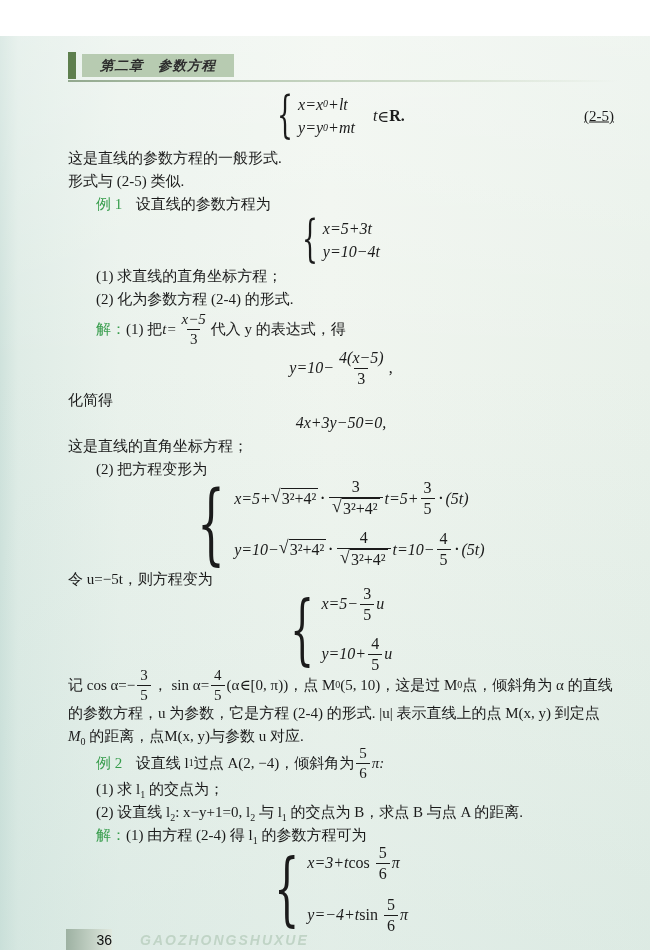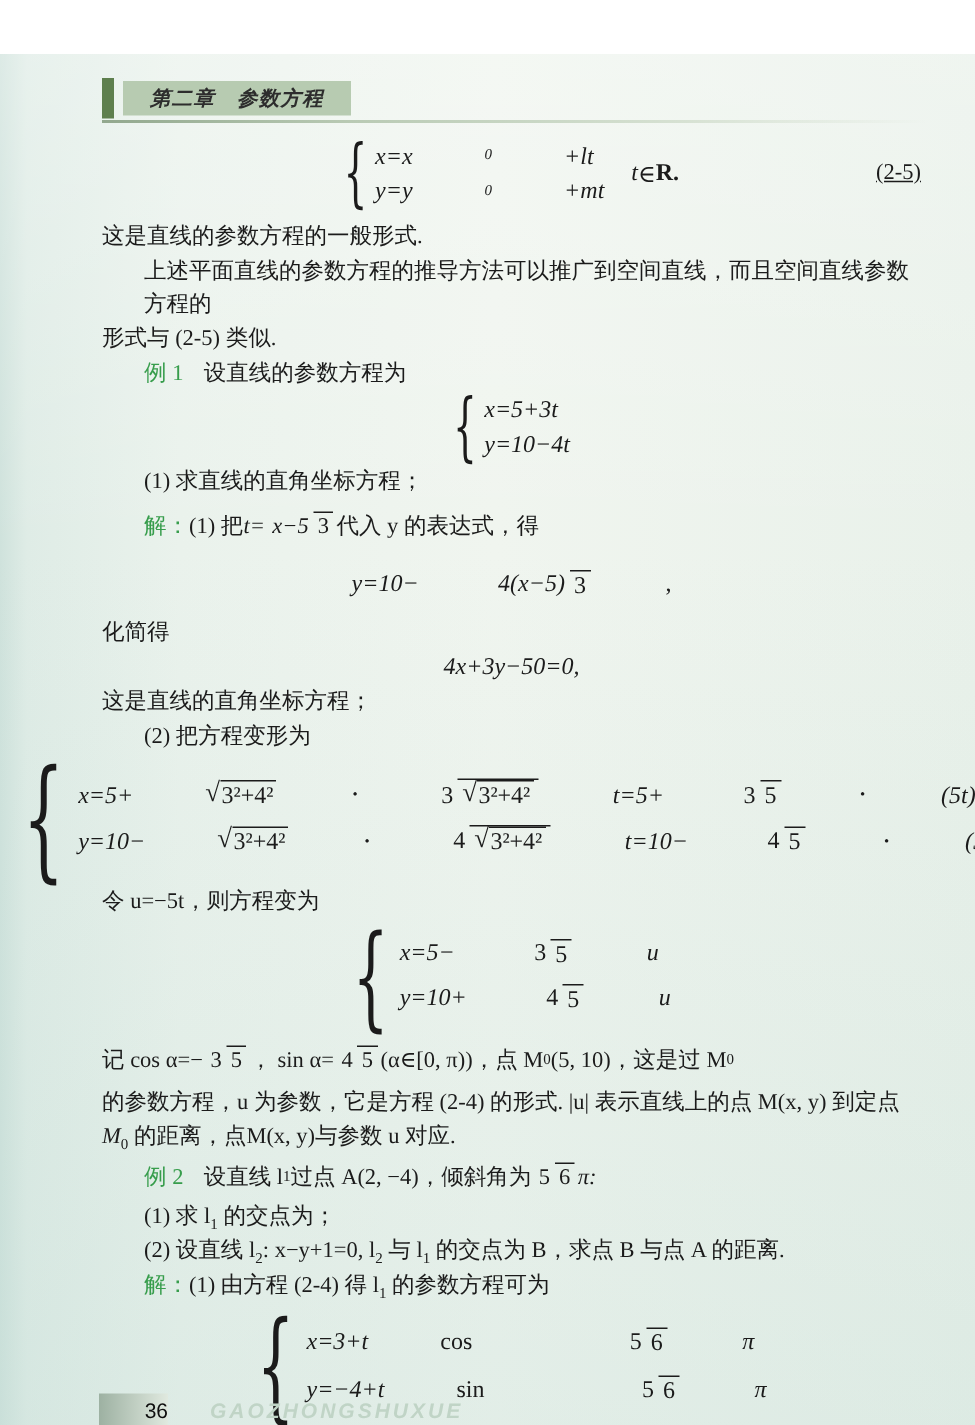--- a/index.html
+++ b/index.html
@@ -31,28 +31,28 @@
   .ind { padding-left:28px; }
   .green { color:#379d4c; }
   .gap { display:inline-block; width:0.9em; }
 
   
   .m  { font-style:italic; }
   .rm { font-style:normal; }
   .bold { font-weight:bold; }
   .eq { position:relative; display:flex; justify-content:center; align-items:center;
         font-size:16px; margin:3px 0; }
-  .row { display:flex; align-items:center; line-height:1.2; white-space:nowrap;gap:48px; }
+  .row { display:flex; align-items:center; line-height:1.2; white-space:nowrap; }
   .rows { display:inline-flex; flex-direction:column; align-items:flex-start; }
   .g4  { gap:4px; }  .g8 { gap:8px; }  .g10 { gap:9px; }  .g12 { gap:11px; }
   .sys { display:inline-flex; align-items:center; }
   .brace { display:inline-block; line-height:0.95; transform:scaleX(0.5); transform-origin:left center;
            margin-right:-0.22em; font-family:"DejaVu Serif",serif; font-weight:normal; }
   .b2 { font-size:50px; } .b3 { font-size:88px; } .b4 { font-size:76px; } .b5 { font-size:80px; }
-  .frac { display:inline-flex; flex-direction:row; align-items:center; margin:0 2px; text-align:right; }
+  .frac { display:inline-flex; flex-direction:column; align-items:center; margin:0 2px; text-align:right; }
   .fn,.fd { padding:0 3px; line-height:1.25; }
   .fd { border-top:1px solid #1b1b1b; }
   .sqrt { display:inline-flex; }
   .sg { line-height:1.1; font-size:1.12em; transform:translateY(-0.06em); font-style:normal; }
   .rad { border-top:1px solid #1b1b1b; padding:0 2px 0 1px; line-height:1.3; }
   sub { font-size:10px; line-height:1; }
   .dot { font-weight:bold; margin:0 2px; font-size:0.9em; font-style:normal; }
   .tag { position:absolute; right:0; top:50%; transform:translateY(-50%); font-size:15px; font-style:normal;text-decoration:underline; }
   .domain { margin-left:18px; display:inline-flex; align-items:center; }
   .h50 { height:50px; margin-bottom:6px; }
@@ -101,38 +101,38 @@
       </span>
       <span class="domain">
           <span class="m">t</span>
           <span>∈</span>
           <span class="bold rm">R.</span>
         </span>
       <span class="tag">(2-5)</span>
     </div>
 
     <div class="t">这是直线的参数方程的一般形式.</div>
-    <div class="t ind">上述平面直线的参数方程的推导方法可以推广到空间直线，而且空间直线参数方程的</div>
     <div class="t">形式与 (2-5) 类似.</div>
 
     <div class="t ind">
       <span class="green">例 1</span><span class="gap"></span><span>设直线的参数方程为</span>
     </div>
 
     <div class="eq h44">
       <span class="sys">
         <span class="brace b2">{</span>
         <span class="rows g4">
           <span class="row m">x=5+3t</span>
           <span class="row m">y=10−4t</span>
         </span>
       </span>
     </div>
 
     <div class="t ind">(1) 求直线的直角坐标方程；</div>
+    <div class="t ind">(2) 化为参数方程 (2-4) 的形式.</div>
 
     <div class="fl ind h36">
       <span class="green">解：</span>
       <span>(1) 把 </span>
       <span class="m">t=</span>
       <span class="frac">
           <span class="fn m">x−5</span>
           <span class="fd">3</span>
         </span>
       <span>代入 y 的表达式，得</span>
@@ -242,20 +242,21 @@
         </span>
       <span>， sin α=</span>
       <span class="frac">
           <span class="fn">4</span>
           <span class="fd">5</span>
         </span>
       <span>(α∈[0, π))，点 M</span>
         <sub>0</sub>
       <span>(5, 10)，这是过 M</span>
         <sub>0</sub>
+      <span> 点，倾斜角为 α 的直线</span>
     </div>
     <div class="t">的参数方程，u 为参数，它是方程 (2-4) 的形式. |u| 表示直线上的点 M(x, y) 到定点</div>
     <div class="t">
       <span class="m">M</span><sub>0</sub><span> 的距离，点M(x, y)与参数 u 对应.</span>
     </div>
 
     <div class="fl ind h30">
       <span class="green">例 2</span>
         <span class="gap"></span>
       <span>设直线 l</span>

